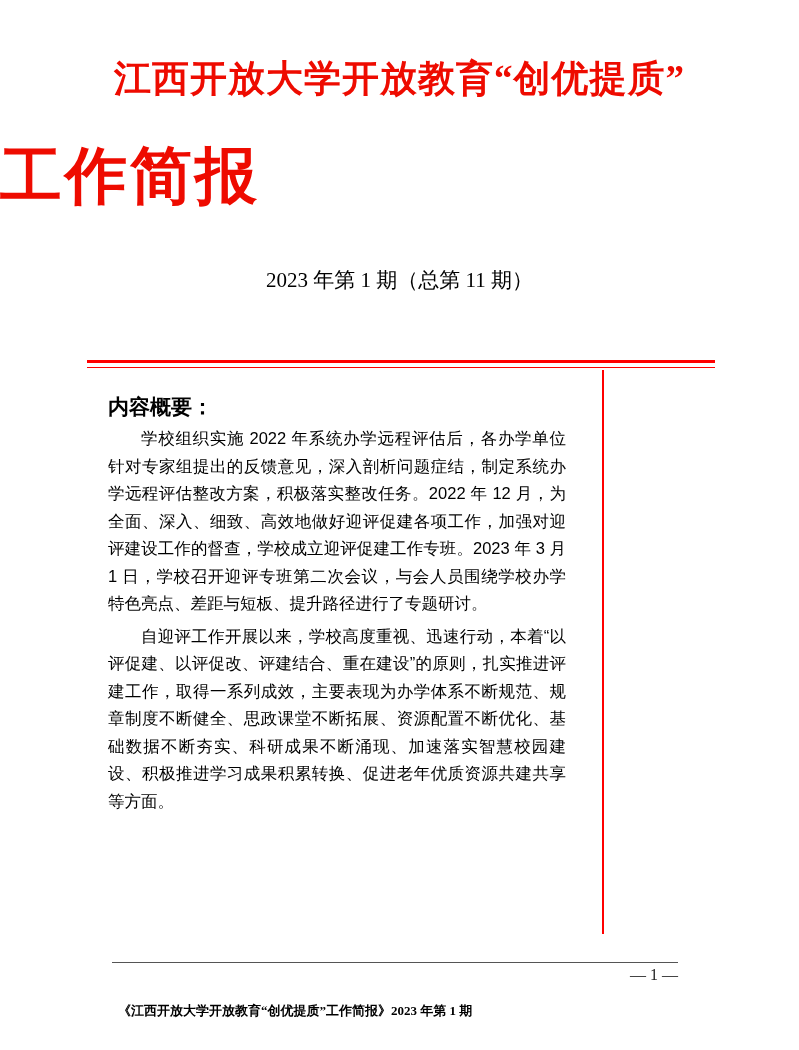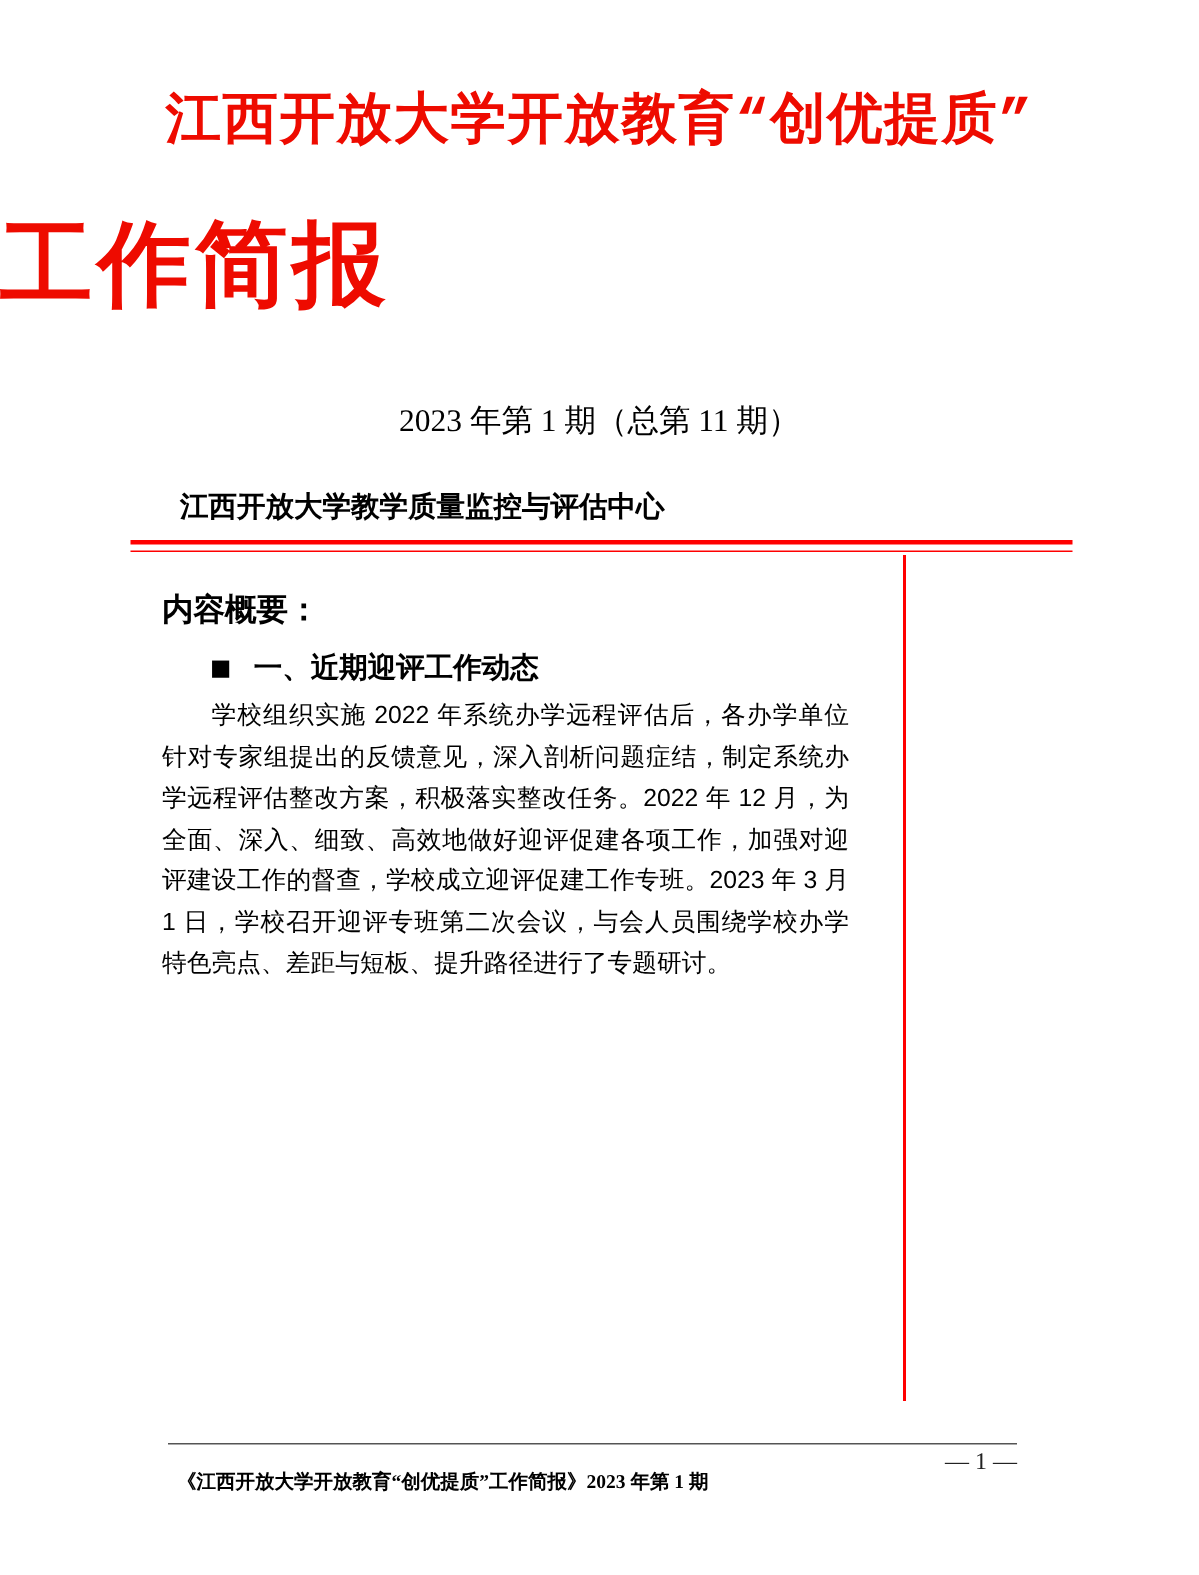--- a/index.html
+++ b/index.html
@@ -13,21 +13,21 @@
   }
   .page {
     position: absolute; inset: 0;
     background: #ffffff;
   }
   .supertitle {
     position: absolute; top: 54px; left: 0; width: 100%;
     text-align: center;
     font-size: 37px; font-weight: bold; letter-spacing: 1px;
     color: #ee0b00;
-    font-family: Liberation Mono, monospace;
+    font-family: Liberation Serif, serif;
   }
   .main-title {
     position: absolute; top: 134px; left: 0; width: 100%;
     font-size: 62px; font-weight: bold; letter-spacing: 3px;
     color: #ee0b00;
     font-family: "Liberation Serif", "DejaVu Serif", serif;
   }
   .issue-line {
     position: absolute; top: 266px; left: 0; width: 100%;
     text-align: center;
@@ -83,56 +83,53 @@
     position: absolute; top: 962px; left: 112px; width: 566px; height: 0;
     border-top: 1.5px solid #555555;
   }
   .page-number {
     position: absolute; top: 966px; left: 570px; width: 108px;
     text-align: right;
     font-size: 16px; color: #222222;
     font-family: "Liberation Serif", "DejaVu Serif", serif;
   }
   .footer-note {
-    position: absolute; top: 979px; left: 118px; width: 420px;
+    position: absolute; top: 1002px; left: 118px; width: 420px;
     font-weight: bold; font-size: 13px; color: #000000;
     font-family: "Liberation Serif", "DejaVu Serif", serif;
   }
 </style>
 </head>
 <body>
 
 <div class="page">
 
   <div class="supertitle">江西开放大学开放教育“创优提质”</div>
 
   <div class="main-title">工作简报</div>
 
   <div class="issue-line">2023 年第 1 期（总第 11 期）</div>
 
   <div class="masthead-row">
-    <span>江西开放大学教学质量监控与评估中心</span>
   </div>
 
   <div class="double-rule"></div>
 
   <div class="vertical-rule"></div>
 
   <div class="content">
 
     <div class="summary-label">内容概要：</div>
 
     <div class="section">
-      <div class="section-heading">
-        <span class="bullet">■</span><span>一、近期迎评工作动态</span>
-      </div>
       <p class="body-para">学校组织实施 2022 年系统办学远程评估后，各办学单位针对专家组提出的反馈意见，深入剖析问题症结，制定系统办学远程评估整改方案，积极落实整改任务。2022 年 12 月，为全面、深入、细致、高效地做好迎评促建各项工作，加强对迎评建设工作的督查，学校成立迎评促建工作专班。2023 年 3 月 1 日，学校召开迎评专班第二次会议，与会人员围绕学校办学特色亮点、差距与短板、提升路径进行了专题研讨。</p>
     </div>
 
     <div class="section">
+      <p class="body-para">自迎评工作开展以来，学校高度重视、迅速行动，本着“以评促建、以评促改、评建结合、重在建设”的原则，扎实推进评建工作，取得一系列成效，主要表现为办学体系不断规范、规章制度不断健全、思政课堂不断拓展、资源配置不断优化、基础数据不断夯实、科研成果不断涌现、加速落实智慧校园建设、积极推进学习成果积累转换、促进老年优质资源共建共享等方面。</p>
     </div>
 
   </div>
 
   <div class="footer-rule"></div>
 
   <div class="page-number">— 1 —</div>
 
   <div class="footer-note">《江西开放大学开放教育“创优提质”工作简报》2023 年第 1 期</div>
 

